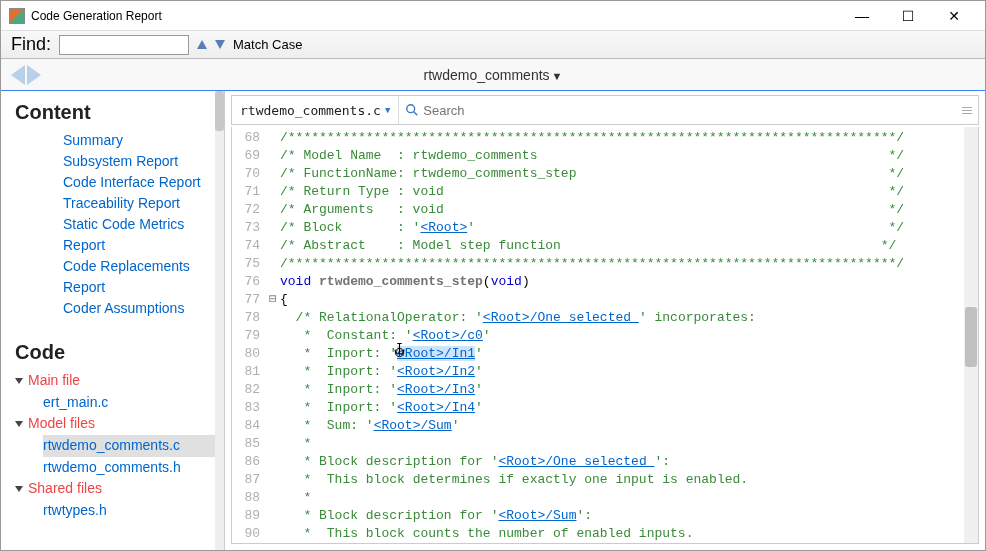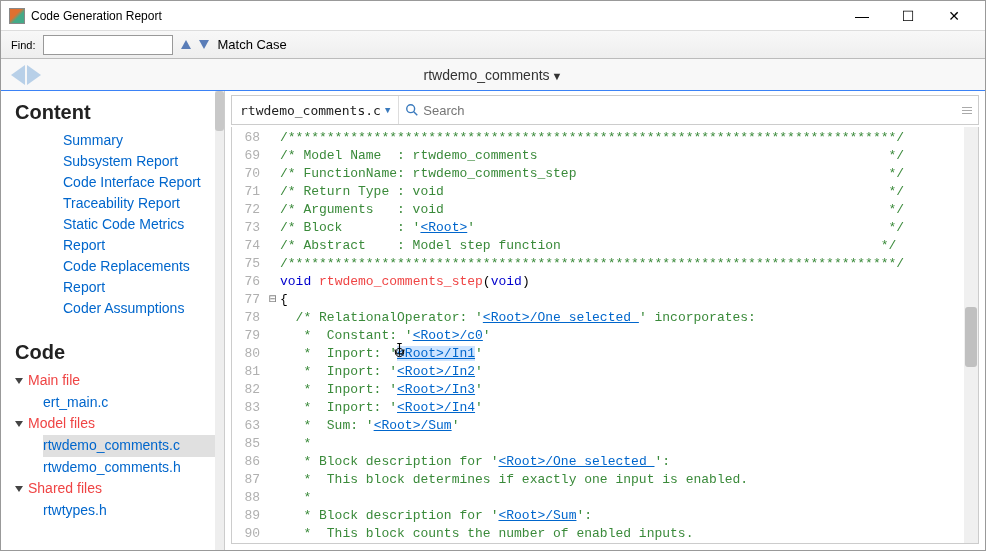--- a/index.html
+++ b/index.html
@@ -3,21 +3,21 @@
 <meta charset="utf-8">
 <style>
 * { box-sizing: border-box; margin: 0; padding: 0; }
 body { font-family: "Segoe UI", Arial, sans-serif; font-size: 12px; background: #fff; color: #000; width: 986px; height: 551px; overflow: hidden; border: 1px solid #999; display: flex; flex-direction: column; }
 .titlebar { height: 30px; background: #fff; display: flex; align-items: center; padding: 0 8px; border-bottom: 1px solid #ddd; }
 .titlebar-icon { width: 16px; height: 16px; background: linear-gradient(135deg,#e07030 40%,#4a8 60%); border: 1px solid #888; margin-right: 6px; }
 .titlebar-title { flex: 1; font-size: 12px; }
 .titlebar-btns { display: flex; gap: 0; }
 .titlebar-btn { width: 46px; height: 30px; display: flex; align-items: center; justify-content: center; font-size: 14px; font-family: Arial; }
 .findbar { height: 28px; background: linear-gradient(#f8f8f8,#eee); border-bottom: 1px solid #bbb; display: flex; align-items: center; padding: 0 10px; gap: 8px; }
-.find-label { font-size: 11px; text-align: center; }
+.find-label { font-size: 18px; text-align: center; }
 .find-input { width: 130px; height: 20px; border: 1px solid #999; background: #fff; padding: 0 4px; font-size: 12px; }
 .arrow-up, .arrow-down { width: 0; height: 0; display: inline-block; }
 .arrow-up { border-left: 5px solid transparent; border-right: 5px solid transparent; border-bottom: 9px solid #5a7db8; }
 .arrow-down { border-left: 5px solid transparent; border-right: 5px solid transparent; border-top: 9px solid #5a7db8; }
 .navbar { height: 32px; background: #f8f8f8; border-bottom: 1px solid #3b82f6; display: flex; align-items: center; padding: 0 10px; position: relative; }
 .nav-arrows { display: flex; align-items: center; }
 .nav-arrow-left { width: 0; height: 0; border-top: 10px solid transparent; border-bottom: 10px solid transparent; border-right: 14px solid #b8d0e8; }
 .nav-arrow-right { width: 0; height: 0; border-top: 10px solid transparent; border-bottom: 10px solid transparent; border-left: 14px solid #b8d0e8; margin-left: 2px; }
 .navbar-title { position: absolute; left: 50%; transform: translateX(-50%); font-size: 14px; color: #333; }
 .navbar-title .tri { font-size: 11px; margin-left: 2px; }
@@ -45,21 +45,21 @@
 .code-area { flex: 1; overflow: hidden; position: relative; margin: 2px 6px 6px 6px; border: 1px solid #ccc; border-top: none; }
 .code-scroll { position: absolute; right: 0; top: 0; bottom: 0; width: 14px; background: #f0f0f0; }
 .code-scroll-thumb { position: absolute; right: 1px; top: 180px; width: 12px; height: 60px; background: #c0c0c0; border-radius: 3px; }
 .code-lines { font-family: Consolas, "Courier New", monospace; font-size: 13px; line-height: 18px; padding: 2px 0; }
 .line { display: flex; white-space: pre; }
 .ln { width: 34px; text-align: right; color: #b0b0b0; padding-right: 6px; user-select: none; flex-shrink: 0; }
 .gut { width: 14px; color: #888; text-align: center; flex-shrink: 0; }
 .txt { flex: 1; }
 .cm { color: #3a8a3a; }
 .kw { color: #0000cc; }
-.fn { color: #ef4444; }
+.fn { color: #737373; font-weight: bold; }
 .lnk { color: #0066cc; text-decoration: underline; }
 .hl { background: #cde4ff; }
 .cursor-img { position: absolute; left: 160px; top: 215px; width: 18px; height: 18px; pointer-events: none; }
 .cursor-img svg { width: 18px; height: 18px; }
 </style>
 </head>
 <body>
 
 <div class="titlebar">
   <div class="titlebar-icon"></div>
@@ -155,21 +155,21 @@
           <div class="line"><span class="ln">74</span><span class="gut"></span><span class="txt"><span class="cm">/* Abstract    : Model step function                                         */</span></span></div>
           <div class="line"><span class="ln">75</span><span class="gut"></span><span class="txt"><span class="cm">/******************************************************************************/</span></span></div>
           <div class="line"><span class="ln">76</span><span class="gut"></span><span class="txt"><span class="kw">void</span> <span class="fn">rtwdemo_comments_step</span>(<span class="kw">void</span>)</span></div>
           <div class="line"><span class="ln">77</span><span class="gut">⊟</span><span class="txt">{</span></div>
           <div class="line"><span class="ln">78</span><span class="gut"></span><span class="txt">  <span class="cm">/* RelationalOperator: '</span><span class="lnk">&lt;Root&gt;/One selected </span><span class="cm">' incorporates:</span></span></div>
           <div class="line"><span class="ln">79</span><span class="gut"></span><span class="txt">  <span class="cm"> *  Constant: '</span><span class="lnk">&lt;Root&gt;/c0</span><span class="cm">'</span></span></div>
           <div class="line"><span class="ln">80</span><span class="gut"></span><span class="txt">  <span class="cm"> *  Inport: '</span><span class="lnk hl">&lt;Root&gt;/In1</span><span class="cm">'</span></span></div>
           <div class="line"><span class="ln">81</span><span class="gut"></span><span class="txt">  <span class="cm"> *  Inport: '</span><span class="lnk">&lt;Root&gt;/In2</span><span class="cm">'</span></span></div>
           <div class="line"><span class="ln">82</span><span class="gut"></span><span class="txt">  <span class="cm"> *  Inport: '</span><span class="lnk">&lt;Root&gt;/In3</span><span class="cm">'</span></span></div>
           <div class="line"><span class="ln">83</span><span class="gut"></span><span class="txt">  <span class="cm"> *  Inport: '</span><span class="lnk">&lt;Root&gt;/In4</span><span class="cm">'</span></span></div>
-          <div class="line"><span class="ln">63</span><span class="gut"></span><span class="txt">  <span class="cm"> *  Sum: '</span><span class="lnk">&lt;Root&gt;/Sum</span><span class="cm">'</span></span></div>
+          <div class="line"><span class="ln">84</span><span class="gut"></span><span class="txt">  <span class="cm"> *  Sum: '</span><span class="lnk">&lt;Root&gt;/Sum</span><span class="cm">'</span></span></div>
           <div class="line"><span class="ln">85</span><span class="gut"></span><span class="txt">  <span class="cm"> *</span></span></div>
           <div class="line"><span class="ln">86</span><span class="gut"></span><span class="txt">  <span class="cm"> * Block description for '</span><span class="lnk">&lt;Root&gt;/One selected </span><span class="cm">':</span></span></div>
           <div class="line"><span class="ln">87</span><span class="gut"></span><span class="txt">  <span class="cm"> *  This block determines if exactly one input is enabled.</span></span></div>
           <div class="line"><span class="ln">88</span><span class="gut"></span><span class="txt">  <span class="cm"> *</span></span></div>
           <div class="line"><span class="ln">89</span><span class="gut"></span><span class="txt">  <span class="cm"> * Block description for '</span><span class="lnk">&lt;Root&gt;/Sum</span><span class="cm">':</span></span></div>
           <div class="line"><span class="ln">90</span><span class="gut"></span><span class="txt">  <span class="cm"> *  This block counts the number of enabled inputs.</span></span></div>
         </div>
       <div class="code-scroll">
           <div class="code-scroll-thumb"></div>
         </div>

